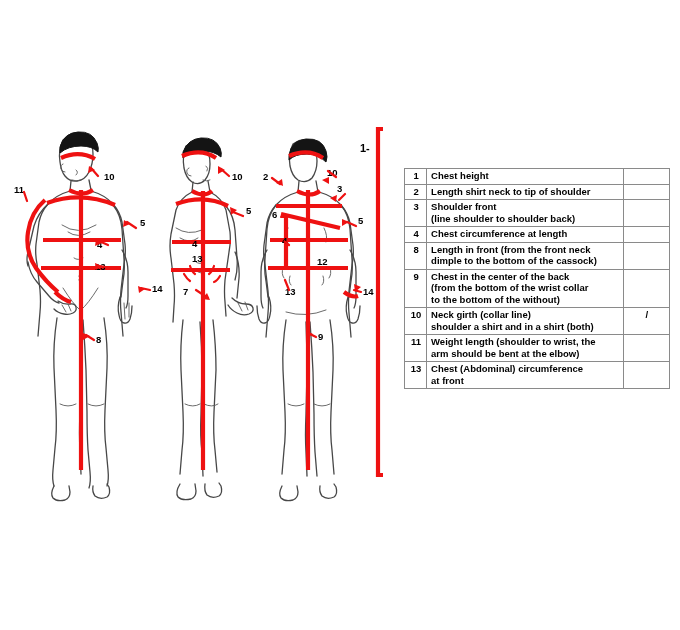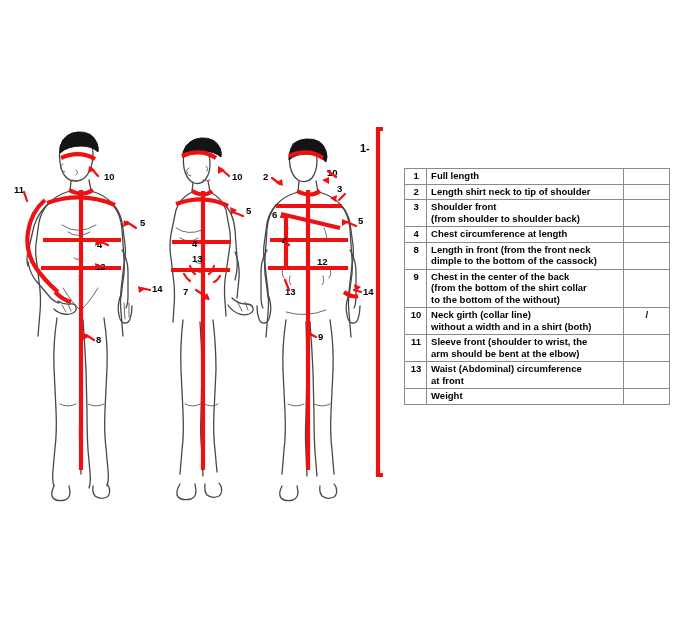--- a/index.html
+++ b/index.html
@@ -299,36 +299,36 @@
   </div>
 
   <div class="bracket-label">1-</div>
 
   <div id="table-wrap">
     <table class="meas">
       <tbody>
         <tr>
           <td class="num">1</td>
           <td class="lbl">
-            <span class="l1">Full length</span>
+            <span class="l1">Chest height</span>
           </td>
           <td class="val"></td>
         </tr>
         <tr>
           <td class="num">2</td>
           <td class="lbl">
             <span class="l1">Length shirt neck to tip of shoulder</span>
           </td>
           <td class="val"></td>
         </tr>
         <tr>
           <td class="num">3</td>
           <td class="lbl">
             <span class="l1">Shoulder front</span>
-            <span class="l2">(from shoulder to shoulder back)</span>
+            <span class="l2">(line shoulder to shoulder back)</span>
           </td>
           <td class="val"></td>
         </tr>
         <tr>
           <td class="num">4</td>
           <td class="lbl">
             <span class="l1">Chest circumference at length</span>
           </td>
           <td class="val"></td>
         </tr>
@@ -337,53 +337,46 @@
           <td class="lbl">
             <span class="l1">Length in front (from the front neck</span>
             <span class="l2">dimple to the bottom of the cassock)</span>
           </td>
           <td class="val"></td>
         </tr>
         <tr>
           <td class="num">9</td>
           <td class="lbl">
             <span class="l1">Chest in the center of the back</span>
-            <span class="l2">(from the bottom of the shirt collar</span>
+            <span class="l2">(from the bottom of the wrist collar</span>
             <span class="l2">to the bottom of the without)</span>
           </td>
           <td class="val"></td>
         </tr>
         <tr>
           <td class="num">10</td>
           <td class="lbl">
             <span class="l1">Neck girth (collar line)</span>
-            <span class="l2">without a width and in a shirt (both)</span>
+            <span class="l2">shoulder a shirt and in a shirt (both)</span>
           </td>
           <td class="val">/</td>
         </tr>
         <tr>
           <td class="num">11</td>
           <td class="lbl">
-            <span class="l1">Sleeve front (shoulder to wrist, the</span>
+            <span class="l1">Weight length (shoulder to wrist, the</span>
             <span class="l2">arm should be bent at the elbow)</span>
           </td>
           <td class="val"></td>
         </tr>
         <tr>
           <td class="num">13</td>
           <td class="lbl">
-            <span class="l1">Waist (Abdominal) circumference</span>
+            <span class="l1">Chest (Abdominal) circumference</span>
             <span class="l2">at front</span>
-          </td>
-          <td class="val"></td>
-        </tr>
-        <tr>
-          <td class="num"></td>
-          <td class="lbl">
-            <span class="l1">Weight</span>
           </td>
           <td class="val"></td>
         </tr>
       </tbody>
     </table>
   </div>
 
 </div>
 
 </body></html>

